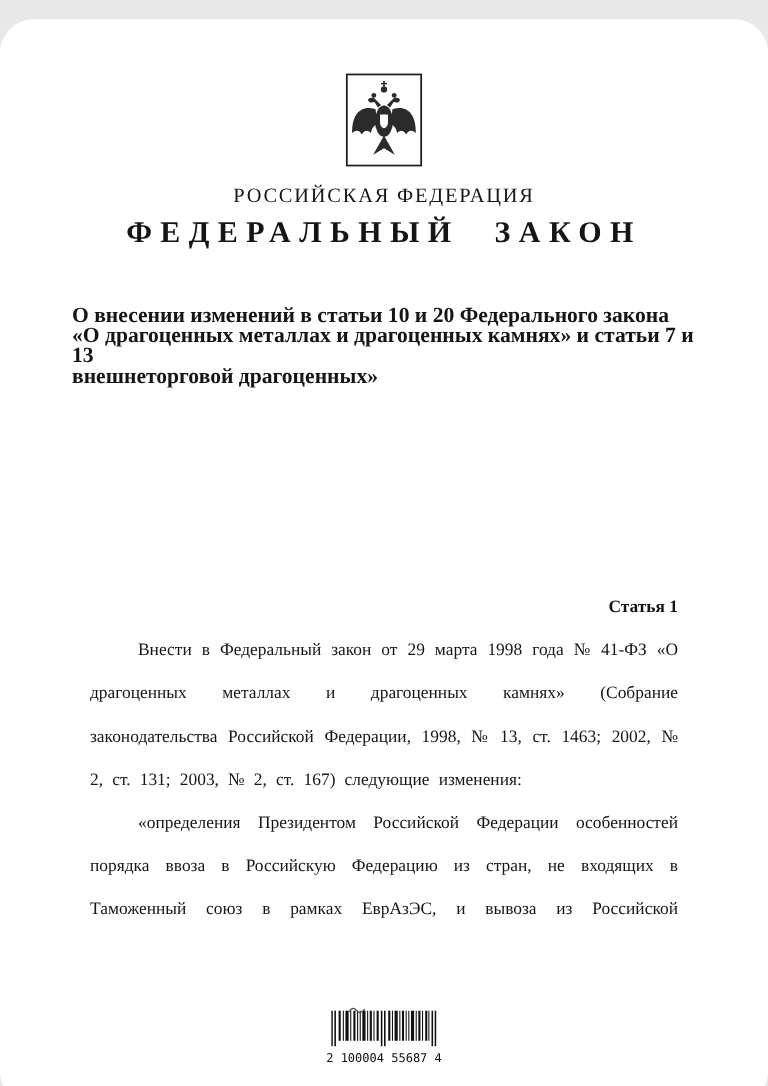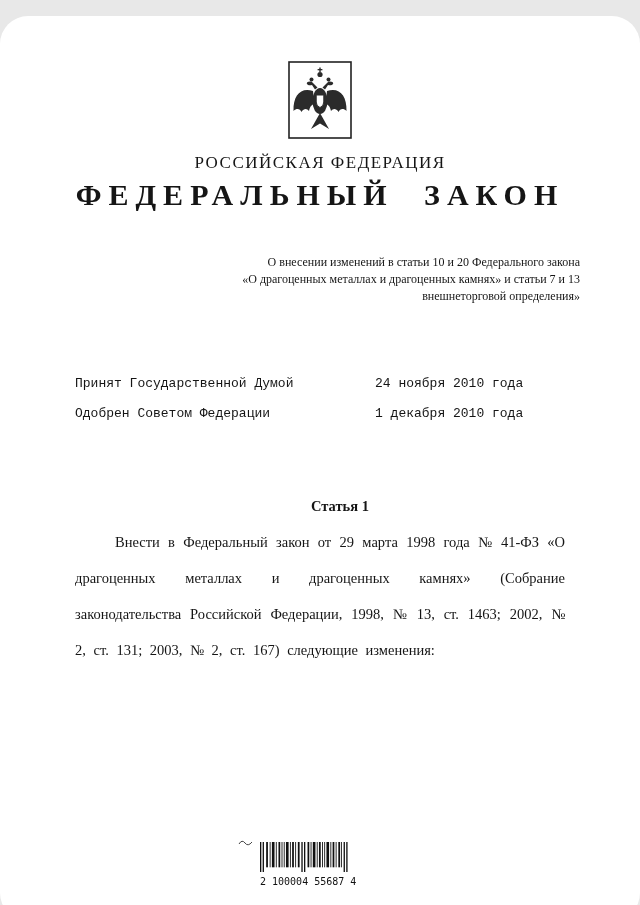--- a/index.html
+++ b/index.html
@@ -35,36 +35,36 @@
     font-size: 17px;
     line-height: 20px;
     letter-spacing: 1.5px;
   }
 
   .doctype {
     position: absolute;
     top: 166px;
     left: 0; right: 0;
     text-align: center;
-    font-size: 30px;
+    font-size: 25px;
     line-height: 26px;
     font-weight: bold;
     letter-spacing: 7px;
     word-spacing: 16px;
     white-space: nowrap;
     font-family: Liberation Serif, serif;
   }
 
   .law-title {
     position: absolute;
     top: 238px;
     left: 60px; right: 60px;
-    text-align: right;
-    font-weight: normal;
-    font-size: 12px;
+    text-align: left;
+    font-weight: bold;
+    font-size: 18px;
     line-height: 17px;
   }
 
   .adoption {
     position: absolute;
     top: 352px;
     left: 75px;
     right: 75px;
     font-family: "Liberation Mono", monospace;
     font-size: 13px;
@@ -78,34 +78,34 @@
     top: 472px;
     left: 75px;
     width: 490px;
     font-size: 14.5px;
     line-height: 36px;
     text-align: justify;
   }
   .article-heading {
     font-weight: bold;
     text-indent: 40px;
-    text-align: center;
+    text-align: right;
   }
   .para {
     text-indent: 40px;
     word-spacing: 4px;
   }
   .para.continued { text-align-last: justify; }
 
   .barcode-wrap {
     position: absolute;
     top: 816px;
     left: 50%;
     transform: translateX(-50%);
-    text-align: left;
+    text-align: center;
     width: 120px;
   }
   .scan-mark {
     height: 10px;
     transform: translateX(-22px);
   }
   .scan-mark svg { display: inline-block; }
   .barcode-bars { width: 88px; height: 30px; display: inline-block; }
   .barcode-number {
     font-family: "DejaVu Sans Mono", monospace;
@@ -139,37 +139,28 @@
       <path d="M28.2 34 h7.6 v7 q0 4 -3.8 5.6 q-3.8,-1.6 -3.8,-5.6 z" fill="#ffffff" stroke="#2b2b2b" stroke-width="1"></path>
     </svg>
   </div>
 
   <div class="country">РОССИЙСКАЯ ФЕДЕРАЦИЯ</div>
   <div class="doctype">ФЕДЕРАЛЬНЫЙ ЗАКОН</div>
 
   <div class="law-title">
     <div>О внесении изменений в статьи 10 и 20 Федерального закона</div>
     <div>«О драгоценных металлах и драгоценных камнях» и статьи 7 и 13</div>
-    <div>внешнеторговой определения»</div>
-  </div>
-
-  <div class="adoption">
-    <div class="adoption-row">
-      <span class="adoption-label">Принят Государственной Думой</span>
-      <span class="adoption-date">24 ноября 2010 года</span>
-    </div>
-    <div class="adoption-row">
-      <span class="adoption-label">Одобрен Советом Федерации</span>
-      <span class="adoption-date">1 декабря 2010 года</span>
-    </div>
-  </div>
+    <div>внешнеторговой драгоценных»</div>
+  </div>
+
 
   <div class="law-body">
     <p class="article-heading">Статья 1</p>
     <p class="para">Внести в Федеральный закон от 29 марта 1998 года № 41-ФЗ «О драгоценных металлах и драгоценных камнях» (Собрание законодательства Российской Федерации, 1998, № 13, ст. 1463; 2002, № 2, ст. 131; 2003, № 2, ст. 167) следующие изменения:</p>
+    <p class="para continued">«определения Президентом Российской Федерации особенностей порядка ввоза в Российскую Федерацию из стран, не входящих в Таможенный союз в рамках ЕврАзЭС, и вывоза из Российской</p>
   </div>
 
   <div class="barcode-wrap">
     <div class="scan-mark">
       <svg width="16" height="8" viewBox="0 0 16 8">
           <path d="M1 6 Q4 1 7 5 T14 4" fill="none" stroke="#444" stroke-width="1"></path>
         </svg>
     </div>
     <svg class="barcode-bars" viewBox="0 0 100 32" preserveAspectRatio="none">
       <g fill="#111">

